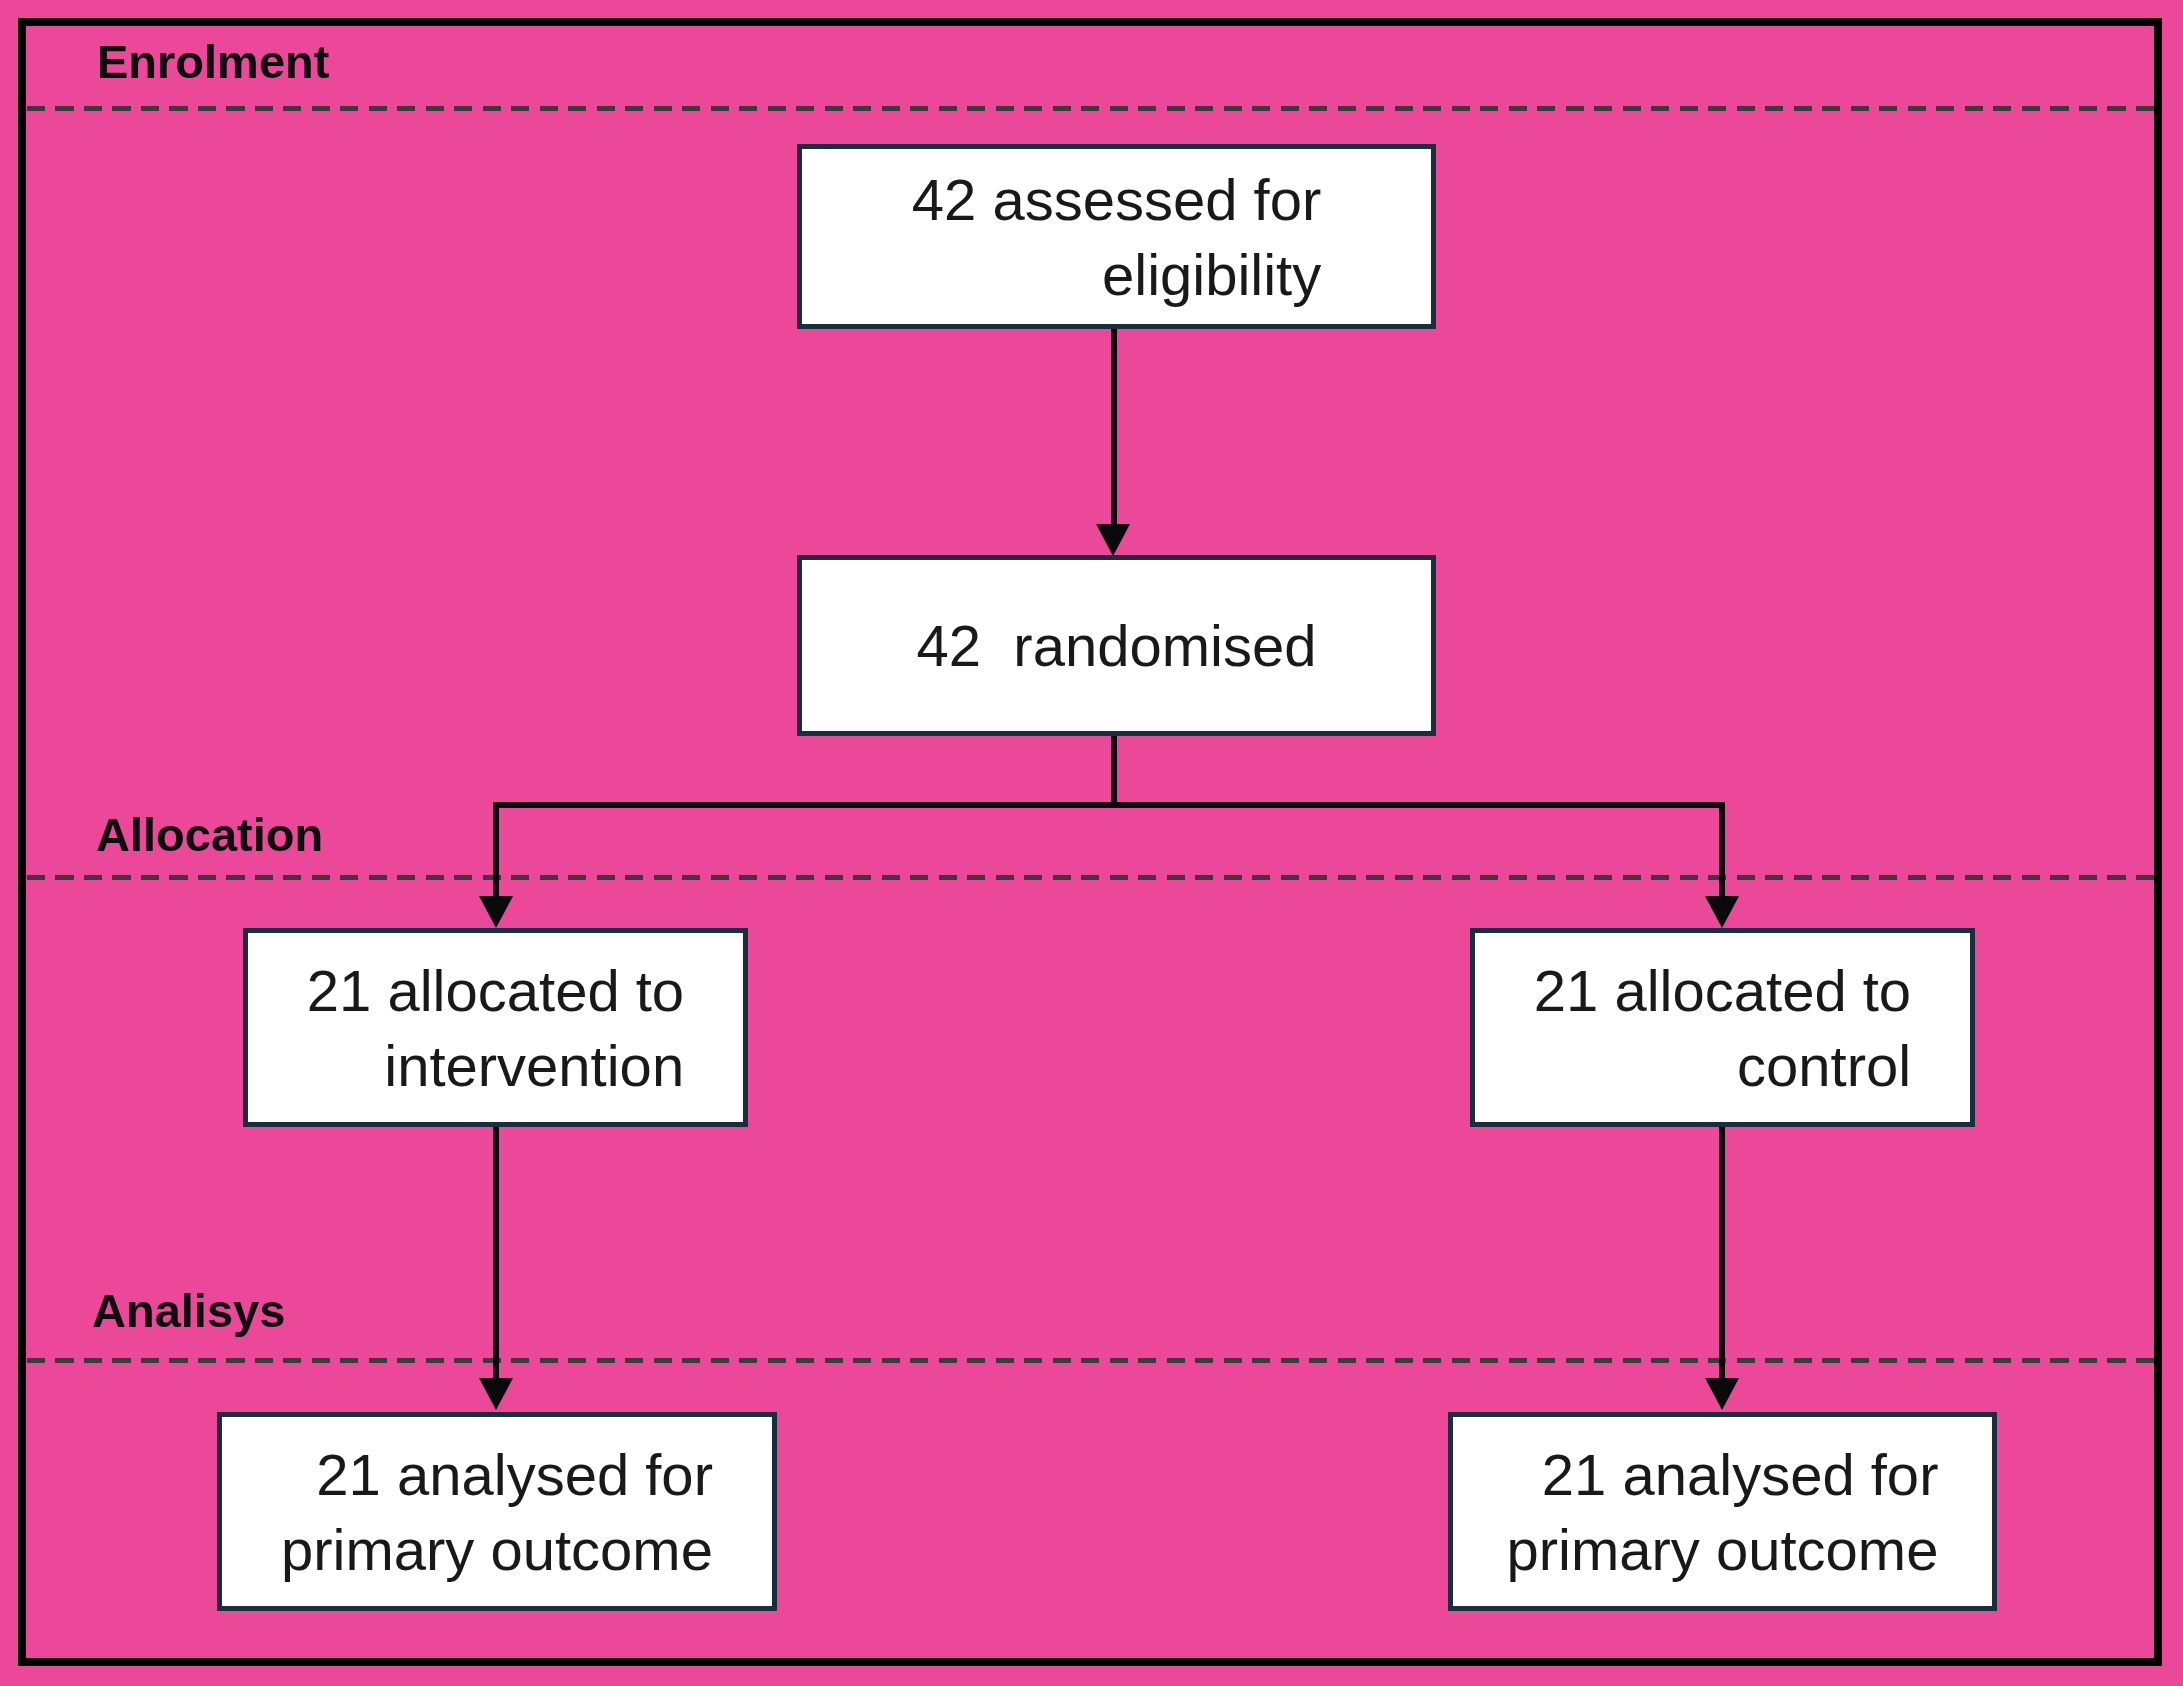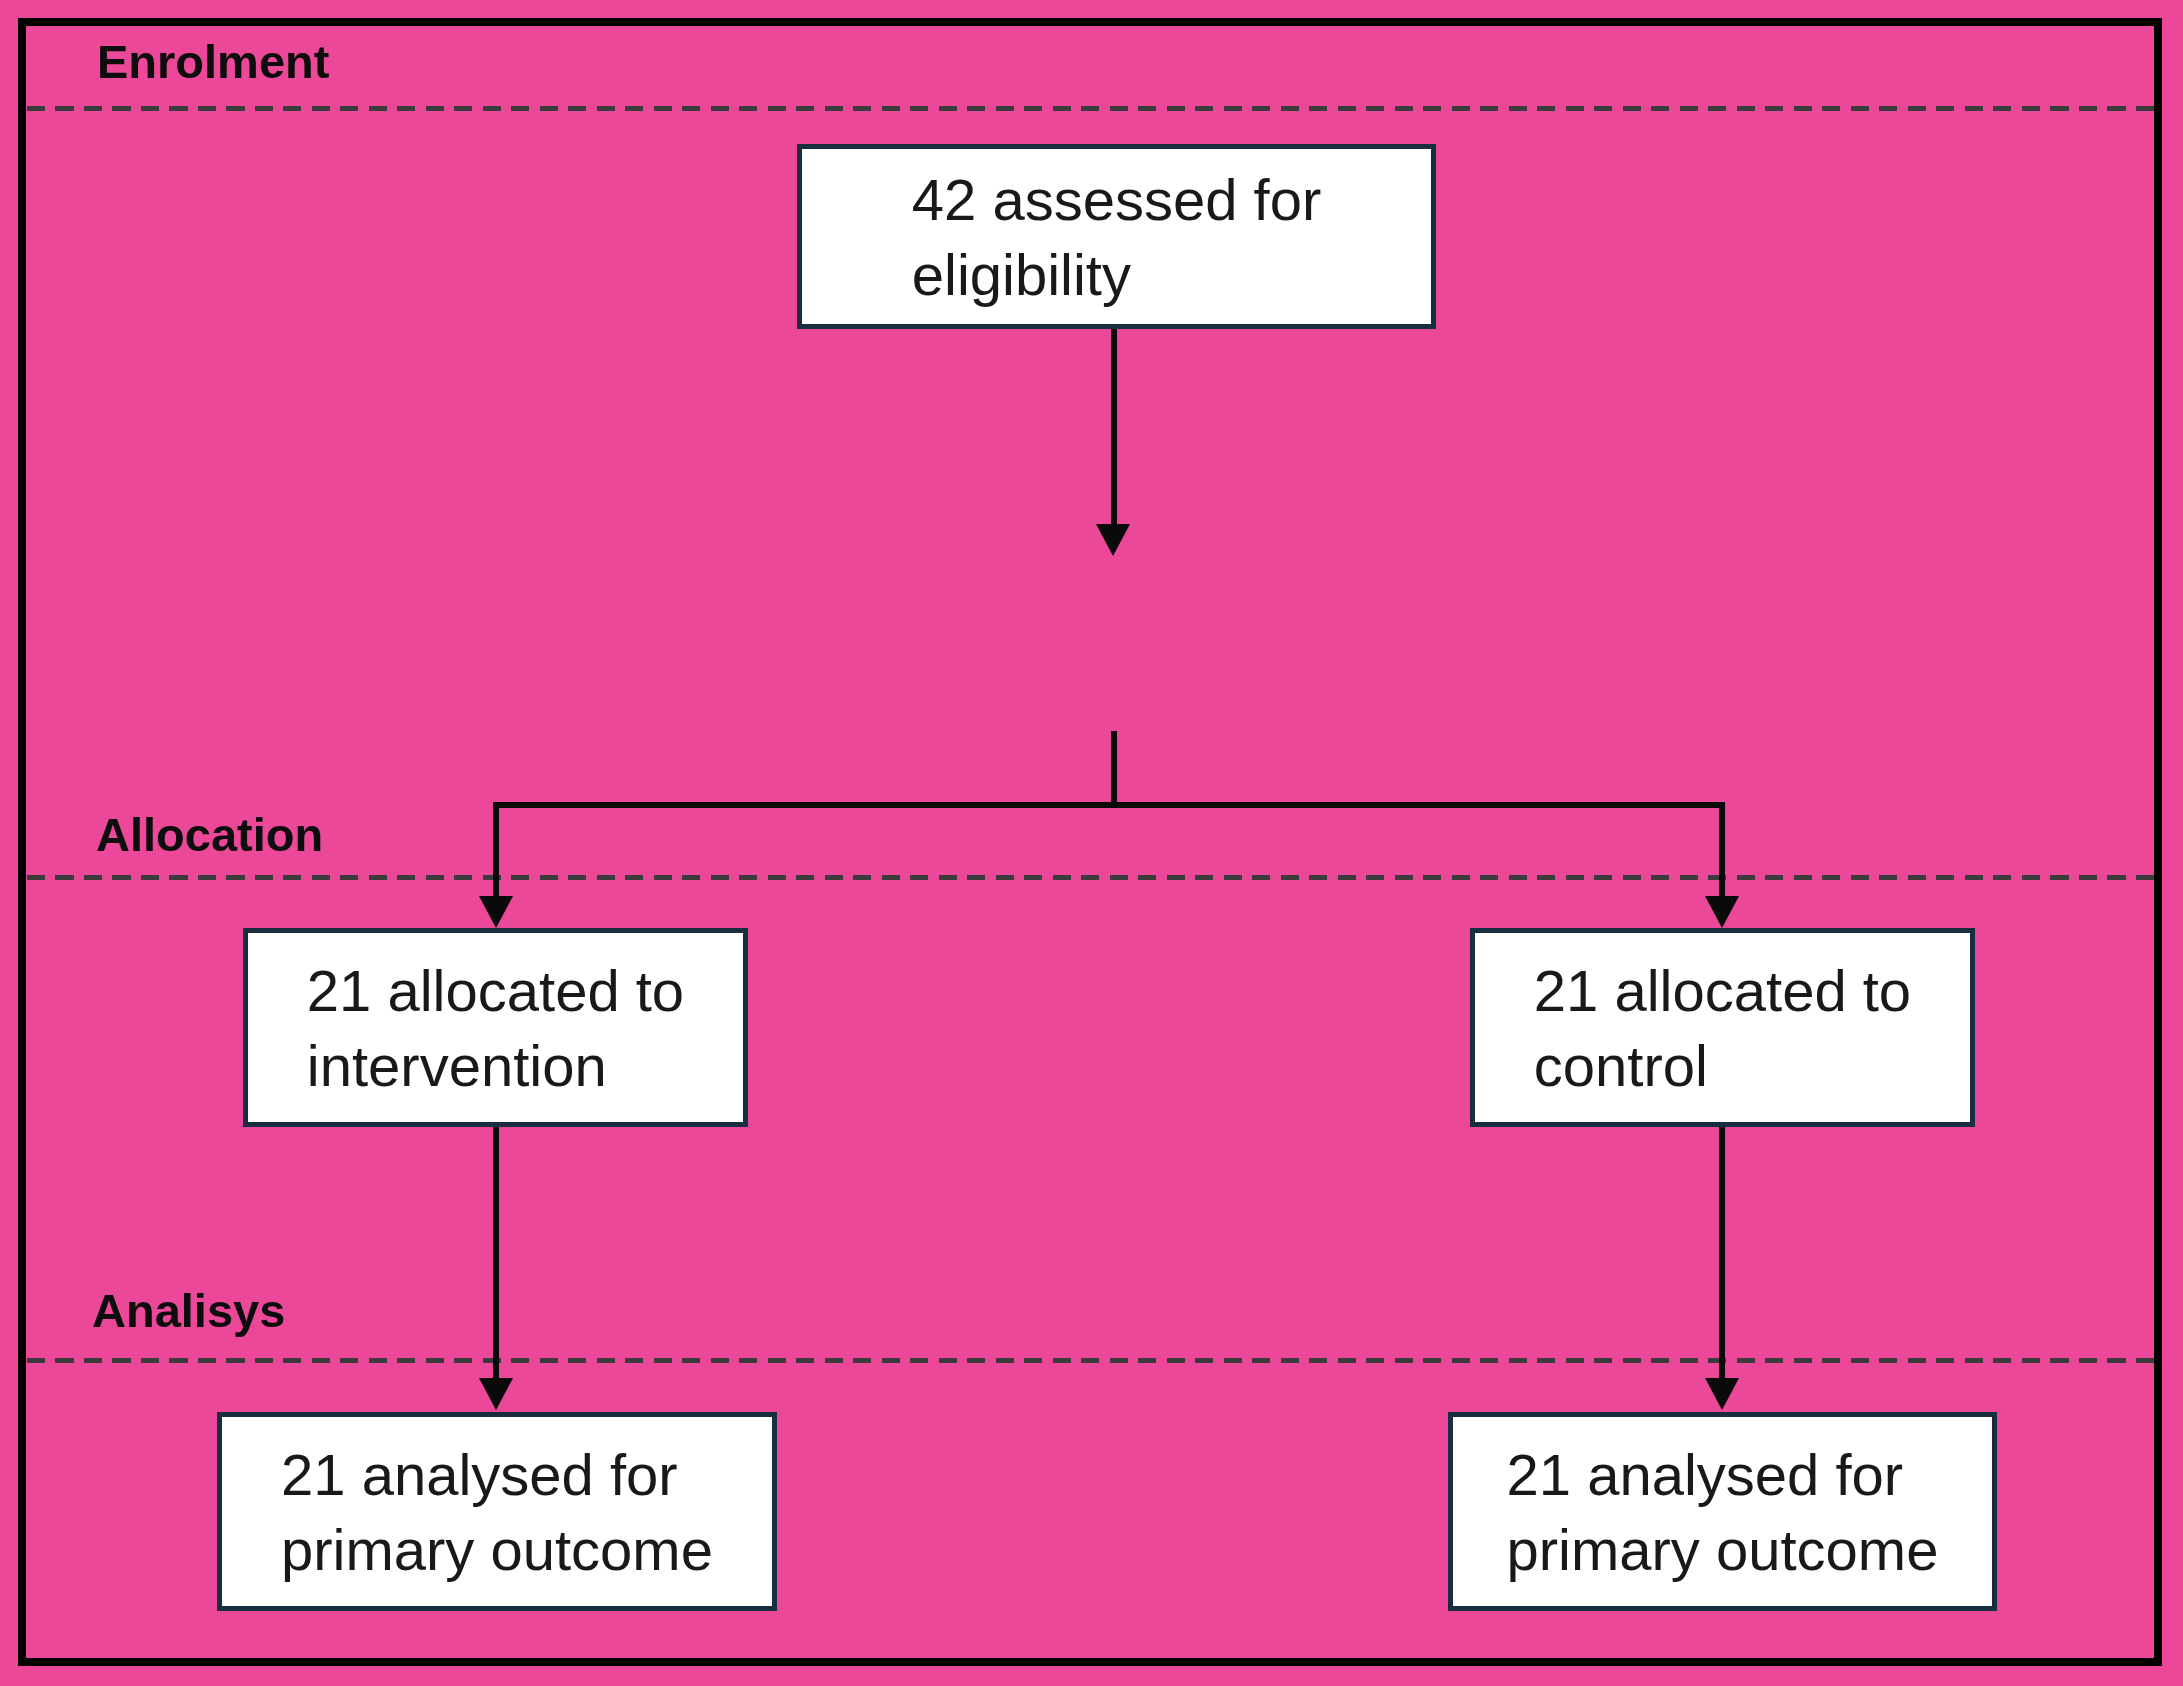--- a/index.html
+++ b/index.html
@@ -49,21 +49,21 @@
     line-height: 1.1;
   }
   .box {
     position: absolute;
     box-sizing: border-box;
     border: 5.8px solid #182f40;
     background: #ffffff;
     display: flex;
     align-items: center;
     justify-content: center;
-    text-align: left;
+    text-align: right;
   }
   .box-text {
     font-size: 58px;
     line-height: 75px;
     color: #191919;
     white-space: pre-line;
   }
   .vline {
     position: absolute;
     width: 5.8px;
@@ -114,20 +114,23 @@
   <div class="arrow-down" style="left:479px; top:1378px;"></div>
 
   <div class="vline" style="left:1719px; top:1126px; height:254px;"></div>
   <div class="arrow-down" style="left:1705px; top:1378px;"></div>
 
   <div class="box" style="left:797px; top:144px; width:639px; height:185px;">
     <span class="box-text">42 assessed for
 eligibility</span>
   </div>
 
+  <div class="box" style="left:797px; top:555px; width:639px; height:181px;">
+    <span class="box-text">42&nbsp; randomised</span>
+  </div>
 
   <div class="box" style="left:243px; top:928px; width:505px; height:199px;">
     <span class="box-text">21 allocated to
 intervention</span>
   </div>
 
   <div class="box" style="left:1470px; top:928px; width:505px; height:199px;">
     <span class="box-text">21 allocated to
 control</span>
   </div>

